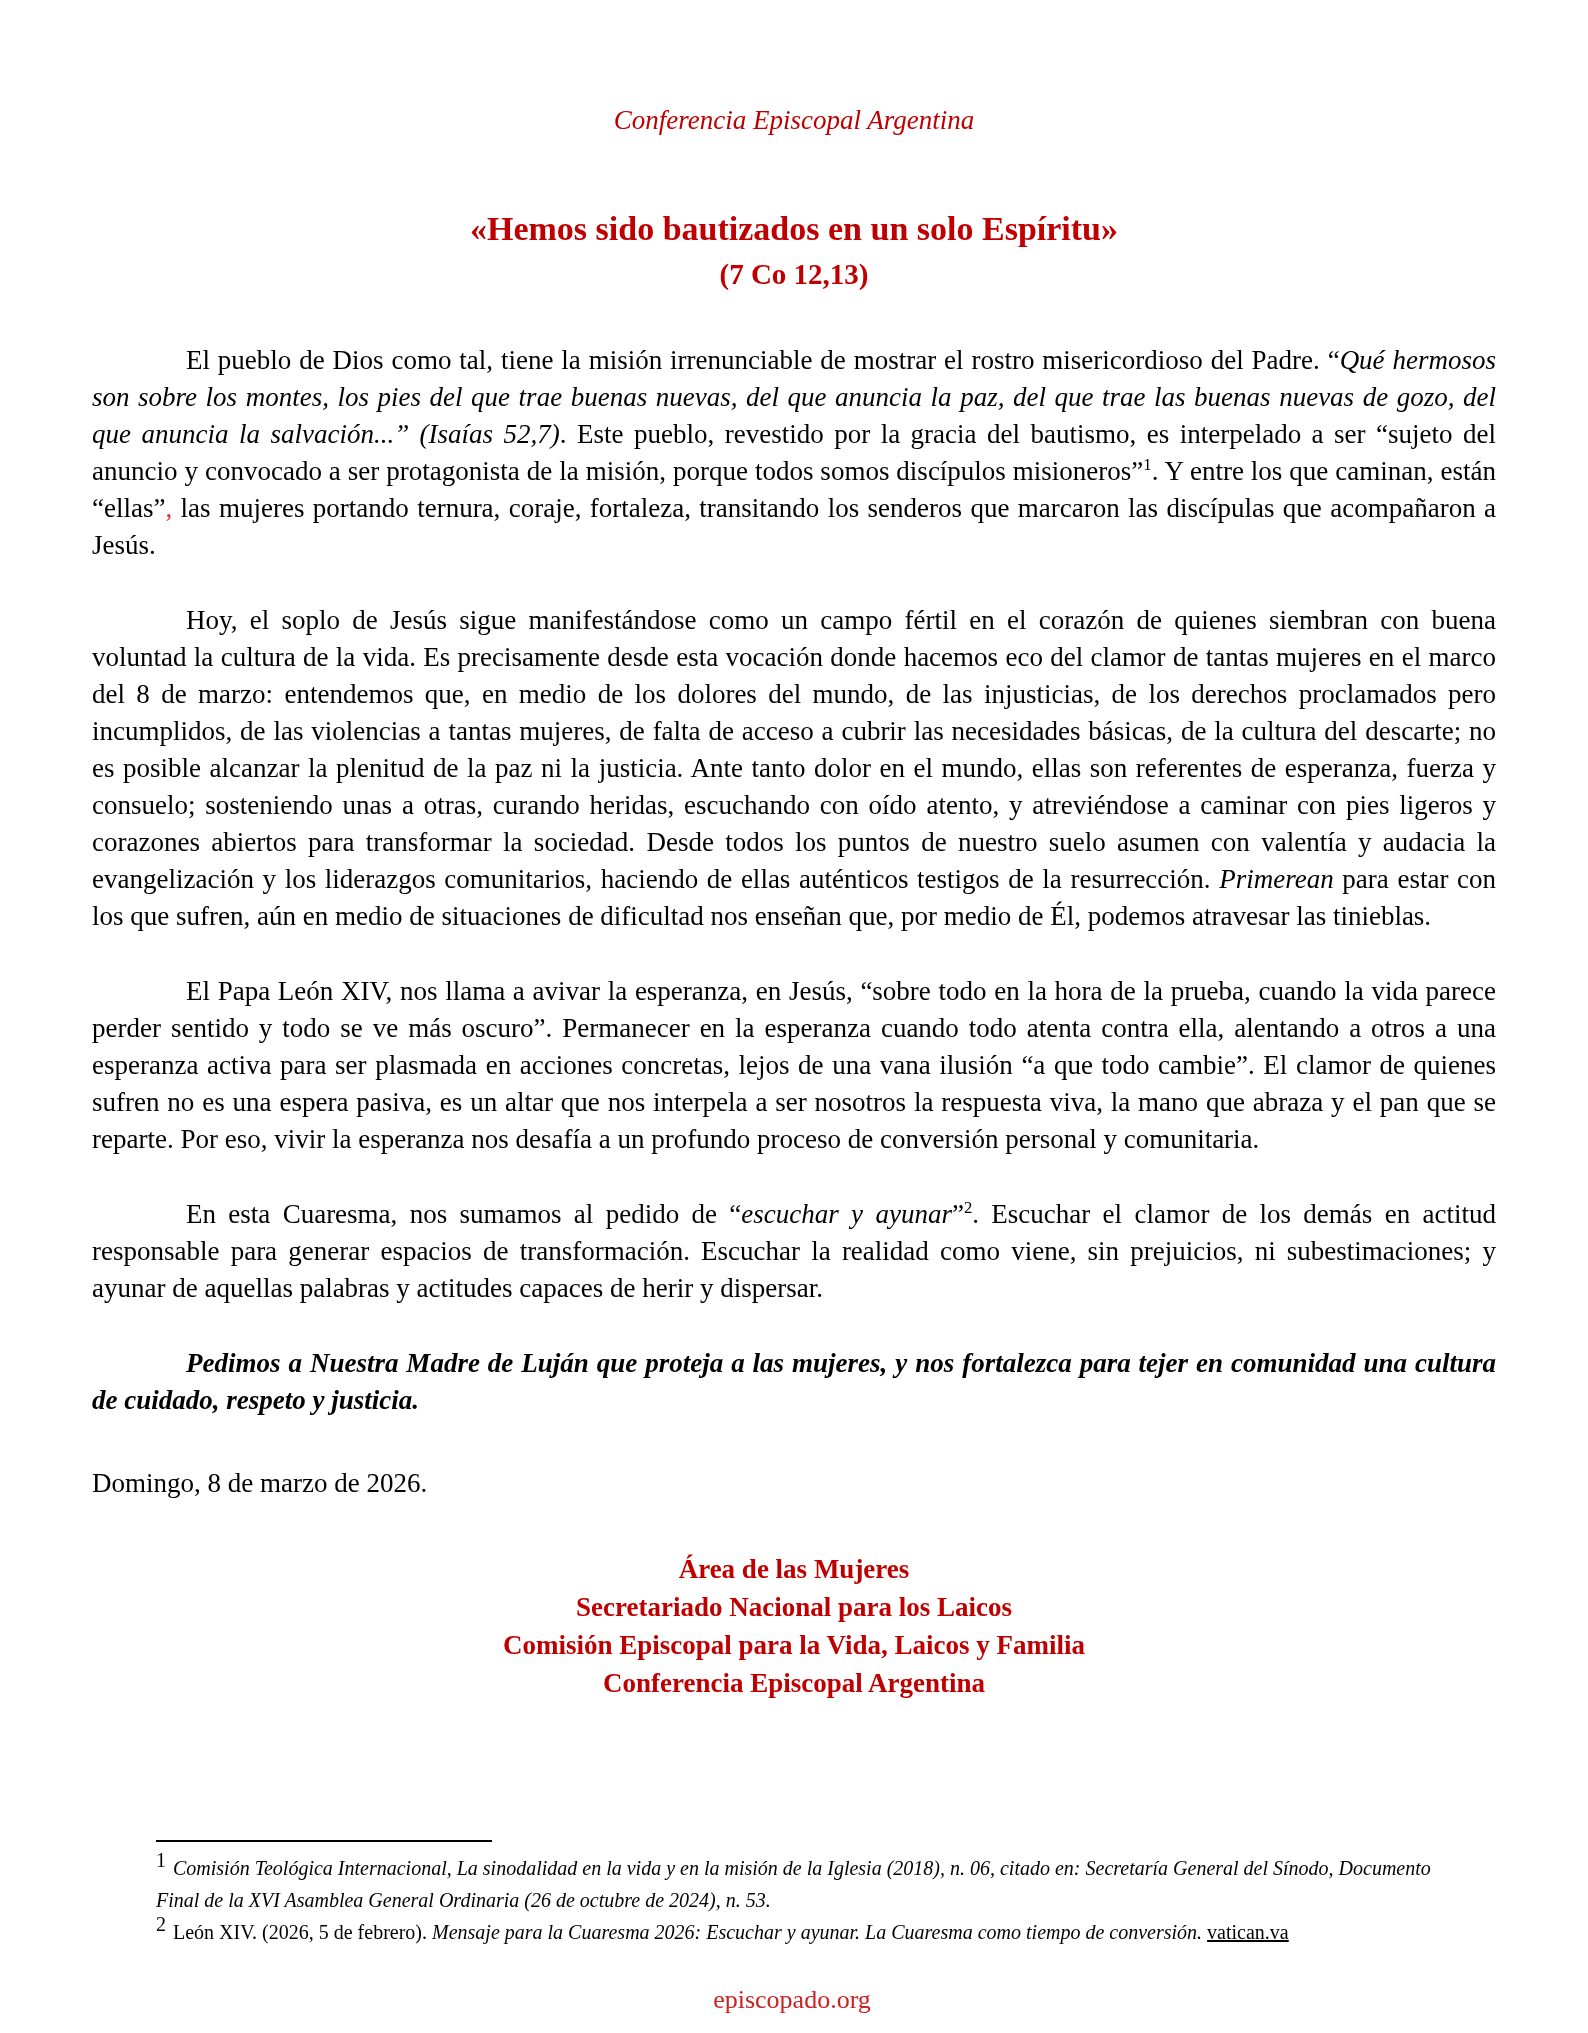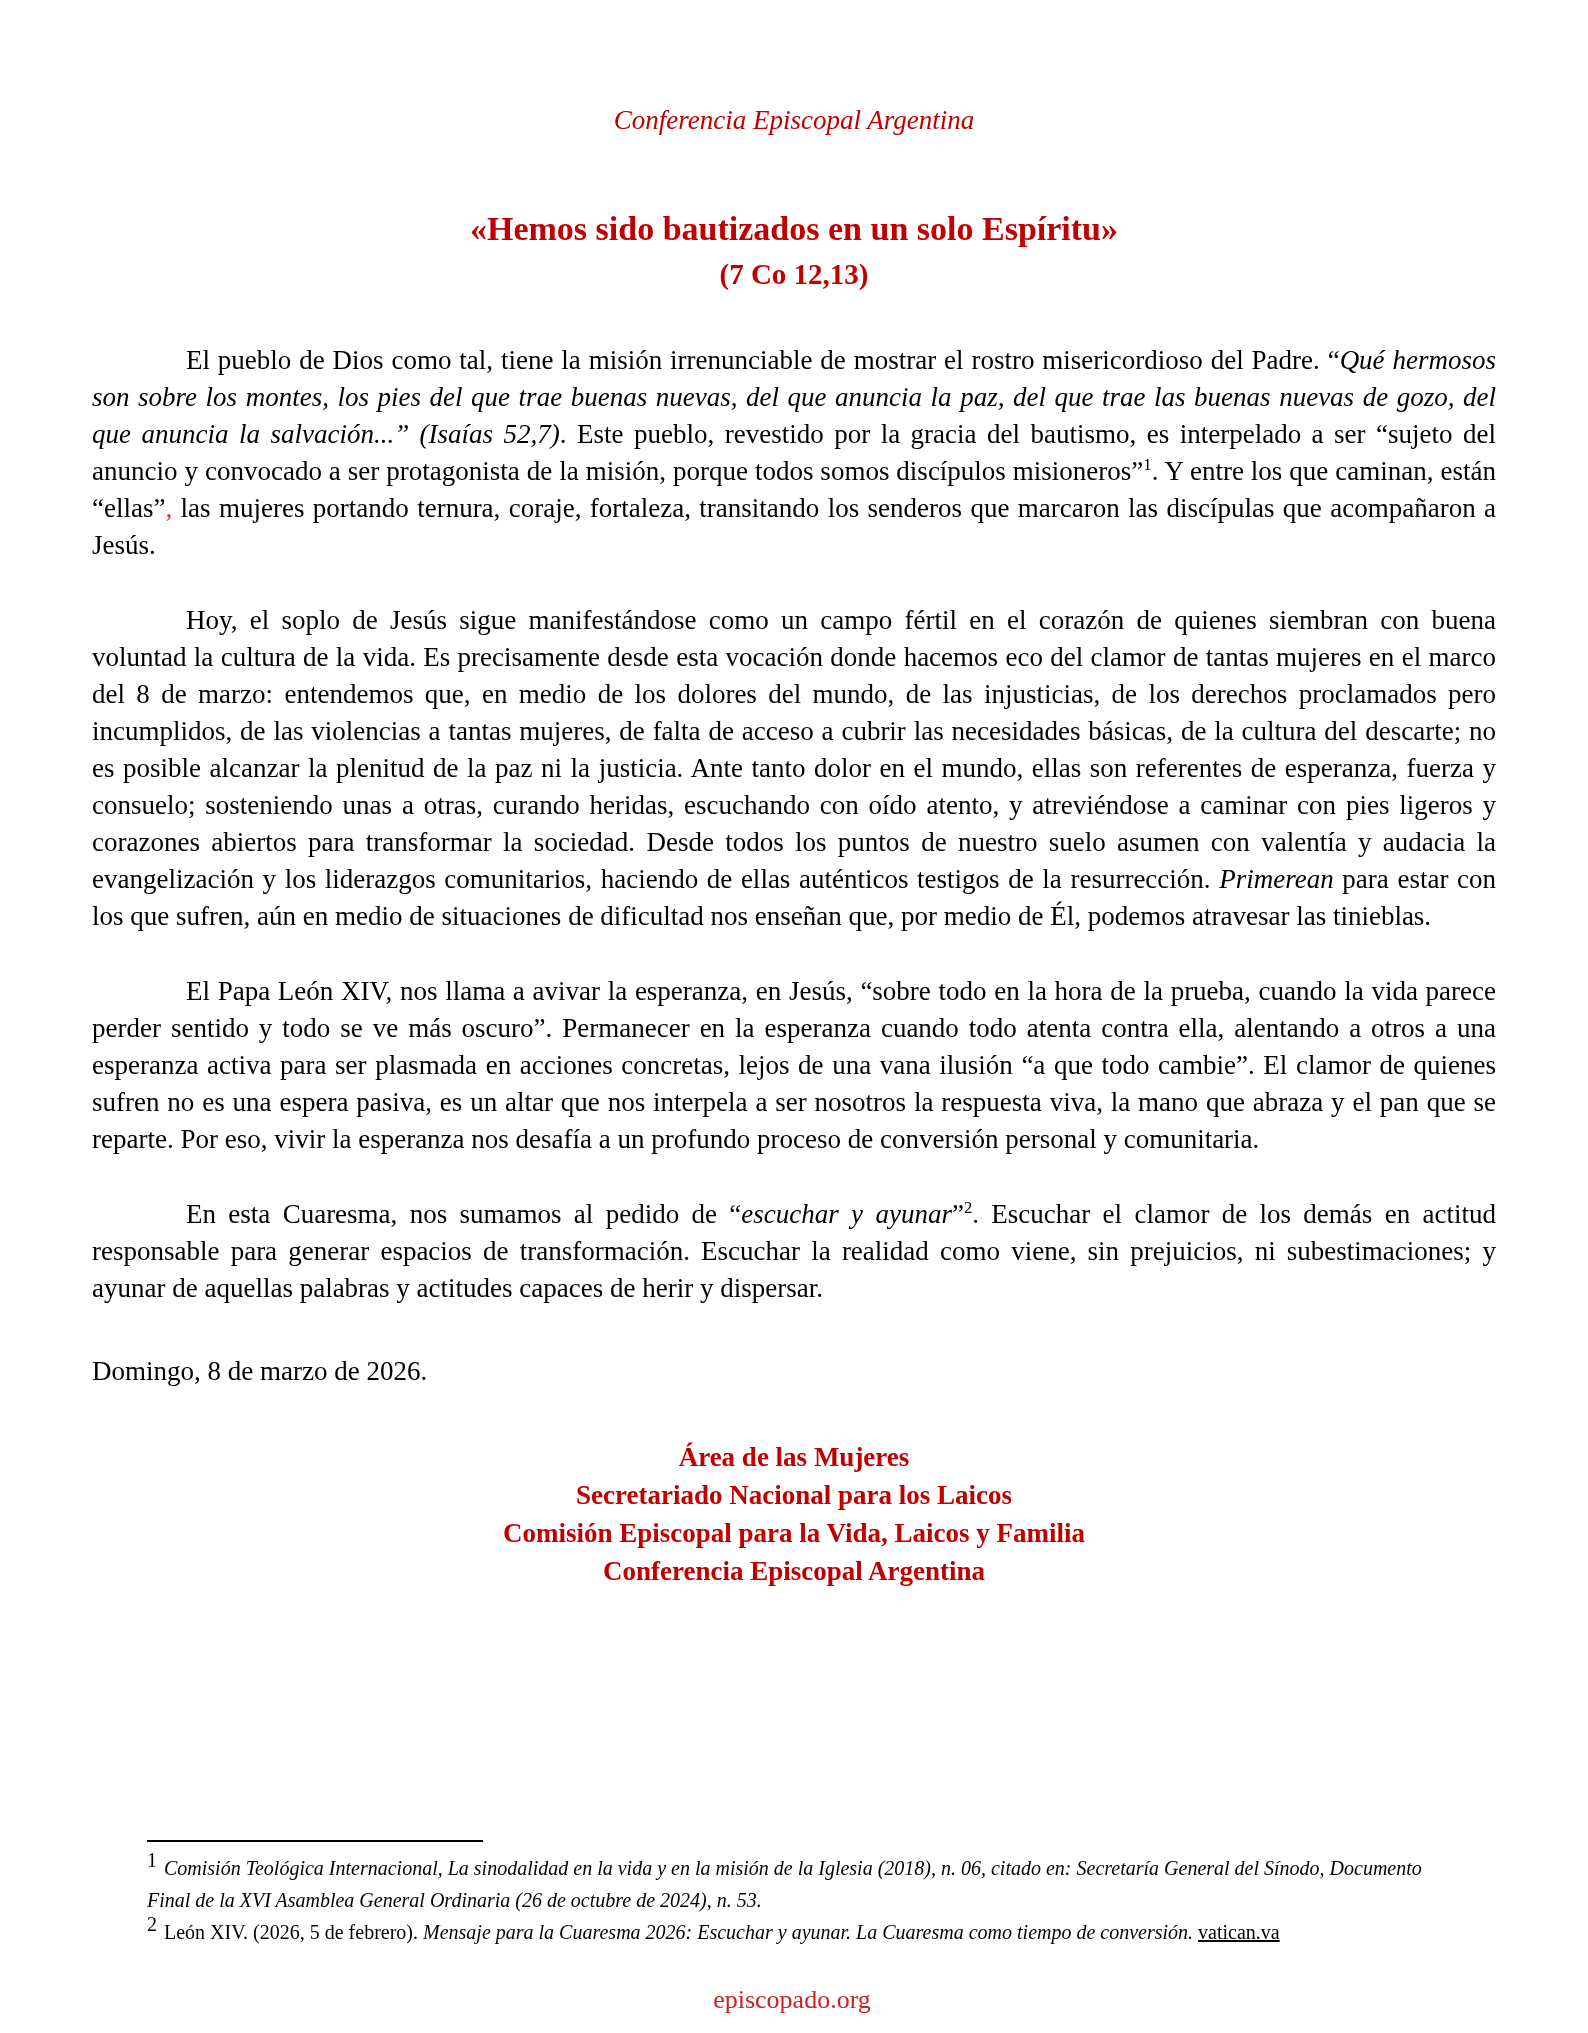--- a/index.html
+++ b/index.html
@@ -58,21 +58,21 @@
   .signature{
     margin:48px 0 0;
     text-align:center;
     color:var(--red);
     font-weight:bold;
     font-size:27px;
     line-height:38px;
   }
   .footnotes{
     position:absolute;
-    left:147px;
+    left:156px;
     right:156px;
     top:1840px;
     font-size:20px;
     line-height:32px;
   }
   .fn-rule{
     width:336px;
     border-top:2px solid #000;
     margin-bottom:10px;
   }
@@ -112,20 +112,21 @@
     <div class="doc-subtitle">(7 Co 12,13)</div>
 
     <p class="body-par first-par"><span>El pueblo de Dios como tal, tiene la misión irrenunciable de mostrar el rostro misericordioso del Padre. “</span><span class="it">Qué hermosos son sobre los montes, los pies del que trae buenas nuevas, del que anuncia la paz, del que trae las buenas nuevas de gozo, del que anuncia la salvación...” (Isaías 52,7)</span><span>. Este pueblo, revestido por la gracia del bautismo, es interpelado a ser “sujeto del anuncio y convocado a ser protagonista de la misión, porque todos somos discípulos misioneros”</span><span class="sup">1</span><span>. Y entre los que caminan, están “ellas”</span><span class="rd">,</span><span> las mujeres portando ternura, coraje, fortaleza, transitando los senderos que marcaron las discípulas que acompañaron a Jesús.</span></p>
 
     <p class="body-par"><span>Hoy, el soplo de Jesús sigue manifestándose como un campo fértil en el corazón de quienes siembran con buena voluntad la cultura de la vida. Es precisamente desde esta vocación donde hacemos eco del clamor de tantas mujeres en el marco del 8 de marzo: entendemos que, en medio de los dolores del mundo, de las injusticias, de los derechos proclamados pero incumplidos, de las violencias a tantas mujeres, de falta de acceso a cubrir las necesidades básicas, de la cultura del descarte; no es posible alcanzar la plenitud de la paz ni la justicia. Ante tanto dolor en el mundo, ellas son referentes de esperanza, fuerza y consuelo; sosteniendo unas a otras, curando heridas, escuchando con oído atento, y atreviéndose a caminar con pies ligeros y corazones abiertos para transformar la sociedad.  Desde todos los puntos de nuestro suelo asumen con valentía y audacia la evangelización y los liderazgos comunitarios, haciendo de ellas auténticos testigos de la resurrección. </span><span class="it">Primerean</span><span> para estar con los que sufren, aún en medio de situaciones de dificultad nos enseñan que, por medio de Él, podemos atravesar las tinieblas.</span></p>
 
     <p class="body-par"><span>El Papa León XIV, nos llama a avivar la esperanza, en Jesús, “sobre todo en la hora de la prueba, cuando la vida parece perder sentido y todo se ve más oscuro”. Permanecer en la esperanza cuando todo atenta contra ella, alentando a otros a una esperanza activa para ser plasmada en acciones concretas, lejos de una vana ilusión “a que todo cambie”. El clamor de quienes sufren no es una espera pasiva, es un altar que nos interpela a ser nosotros la respuesta viva, la mano que abraza y el pan que se reparte. Por eso, vivir la esperanza nos desafía a un profundo proceso de conversión personal y comunitaria.</span></p>
 
     <p class="body-par"><span>En esta Cuaresma, nos sumamos al pedido de “</span><span class="it">escuchar y ayunar</span><span>”</span><span class="sup">2</span><span>. Escuchar el clamor de los demás en actitud responsable para generar espacios de transformación. Escuchar la realidad como viene, sin prejuicios, ni subestimaciones; y ayunar de aquellas palabras y actitudes capaces de herir y dispersar.</span></p>
 
+    <p class="body-par prayer">Pedimos a Nuestra Madre de Luján que proteja a las mujeres, y nos fortalezca para tejer en comunidad una cultura de cuidado, respeto y justicia.</p>
 
     <p class="date-line">Domingo, 8 de marzo de 2026.</p>
 
     <div class="signature">
       <div class="sig-line">Área de las Mujeres</div>
       <div class="sig-line">Secretariado Nacional para los Laicos</div>
       <div class="sig-line">Comisión Episcopal para la Vida, Laicos y Familia</div>
       <div class="sig-line">Conferencia Episcopal Argentina</div>
     </div>
 

